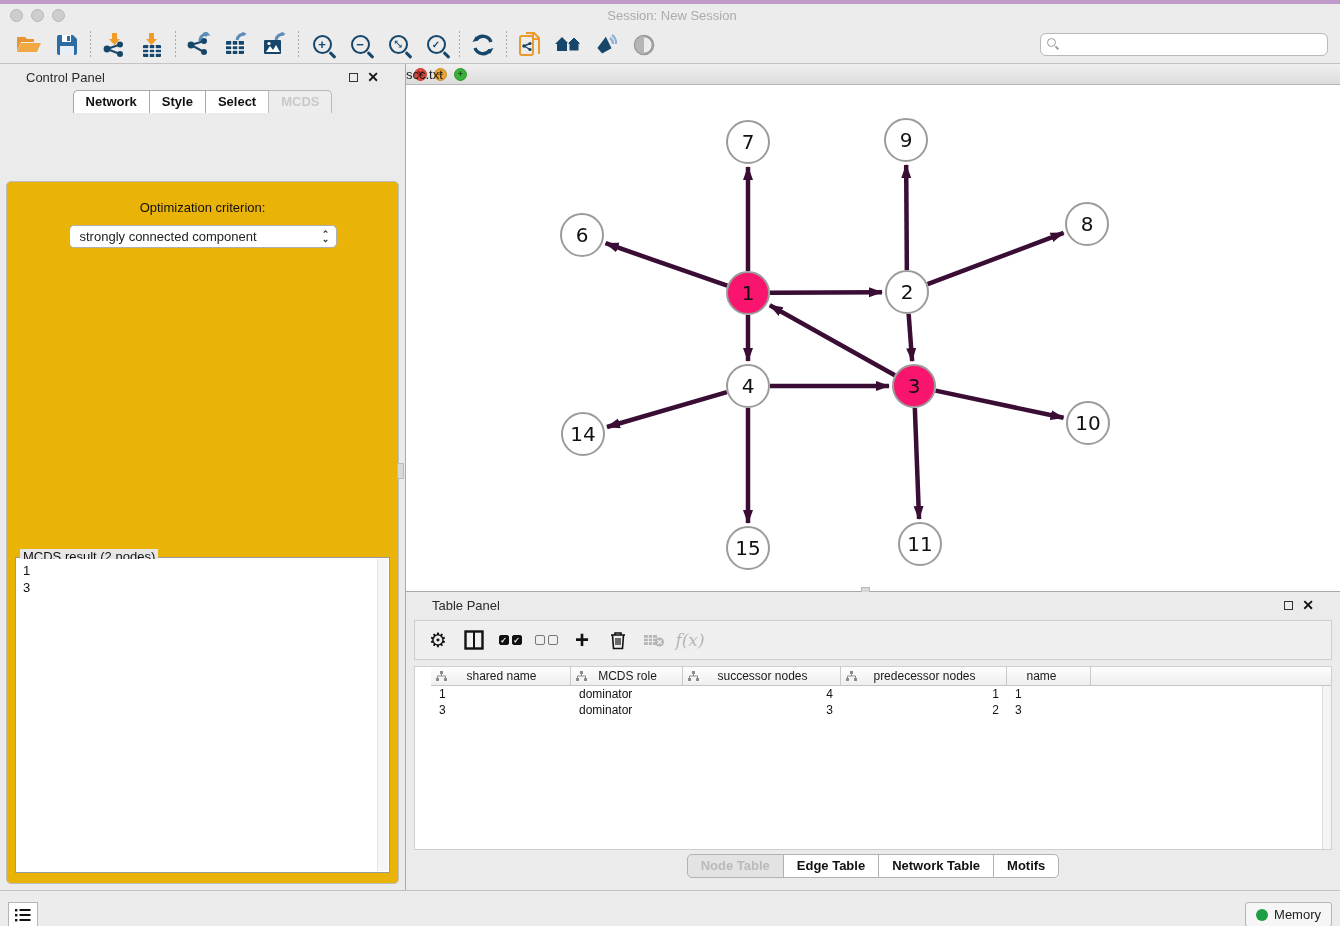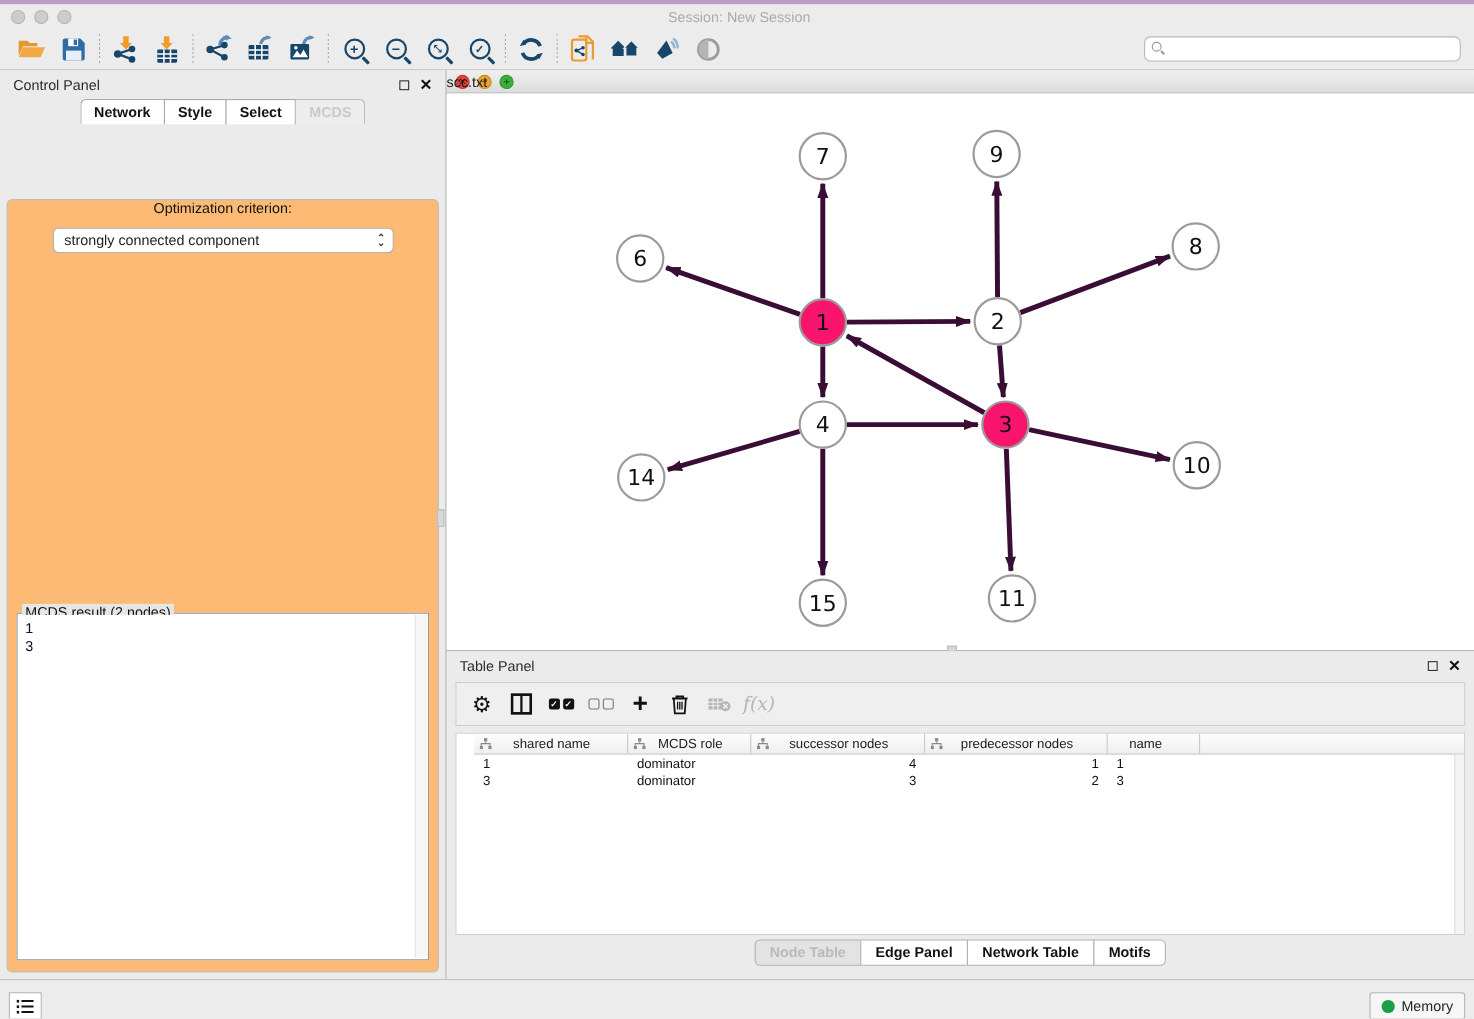--- a/index.html
+++ b/index.html
@@ -25,36 +25,36 @@
   .search-input { width:288px; height:23px; border:1px solid #b9b9b9; border-radius:6px;
     background:#fff; padding-left:24px; font-size:13px; outline:none; }
   .search-glyph { position:absolute; left:7px; top:5px; width:9px; height:9px;
     border:1.5px solid #9a9a9a; border-radius:50%; }
   .search-glyph::after { content:""; position:absolute; width:1.5px; height:4px; background:#9a9a9a;
     bottom:-4px; right:-2px; transform:rotate(-45deg); }
 
   
   .main { display:flex; height:826px; }
   .control-panel { width:406px; background:#ebebeb; border-right:1px solid #a9a9a9; position:relative; }
-  .cp-header, .tp-header { height:26px; display:flex; align-items:center; padding:0 12px; }
+  .cp-header, .tp-header { height:26px; display:flex; align-items:center; padding:0 26px; }
   .panel-title { font-size:13px; color:#2b2b2b; }
   .hdr-btns { margin-left:auto; display:flex; gap:9px; align-items:center; }
   .float-glyph { width:9px; height:9px; border:1.5px solid #333; }
   .close-glyph { font-weight:bold; font-size:14px; color:#111; line-height:1; }
 
   .cp-tabs { display:flex; justify-content:center; position:relative; z-index:2; }
   .cp-tab { border:1px solid #a8a8a8; border-bottom:none; background:#fff; padding:3px 12px 4px;
     font-size:13px; font-weight:bold; color:#111; margin-right:-1px; }
   .cp-tab:first-child { border-top-left-radius:5px; }
   .cp-tab:last-child { border-top-right-radius:5px; margin-right:0; }
   .cp-tab.sel { background:#ededed; color:#c9c9c9; border-color:#b9b9b9; }
   .cp-body { position:absolute; left:6px; right:6px; top:117px; bottom:6px;
-    background:#fdba74; border:1px solid #bdbdbd; border-radius:5px; }
+    background:#eab308; border:1px solid #bdbdbd; border-radius:5px; padding-top:18px; }
   .opt-label { text-align:center; font-size:13px; color:#111; margin-bottom:10px; }
-  .dropdown { margin:0 auto; width:310px; height:23px; background:#fff; border:1px solid #b0b0b0;
+  .dropdown { margin:0 auto; width:268px; height:23px; background:#fff; border:1px solid #b0b0b0;
     border-radius:5px; display:flex; align-items:center; padding-left:10px; font-size:13px; position:relative; }
   .dd-stepper { position:absolute; right:2px; top:1px; width:16px; height:19px; display:flex;
     flex-direction:column; align-items:center; justify-content:center; color:#333; }
   .dd-stepper span { font-size:9px; line-height:5px; font-weight:bold; }
   .cp-buttons { display:flex; justify-content:center; gap:14px; margin-top:13px; }
   .btn { background:#fff; border:1px solid #ababab; border-radius:5px; height:23px;
     padding:0 16px; font-size:13px; color:#111; display:flex; align-items:center; }
 
   .result-box { position:absolute; left:8px; right:8px; top:375px; bottom:10px;
     border:1px solid #9a9a9a; background:#fff; }
@@ -489,21 +489,21 @@
               <div class="td r" style="width: 158px;">3</div>
               <div class="td r" style="width: 166px;">2</div>
               <div class="td" style="width: 84px;">3</div>
             </div>
           </div>
         <div class="tbl-scroll"></div>
       </div>
 
       <div class="tp-tabs" id="tp-tabs">
           <div class="tp-tab sel">Node Table</div>
-          <div class="tp-tab">Edge Panel</div>
+          <div class="tp-tab">Edge Table</div>
           <div class="tp-tab">Network Table</div>
           <div class="tp-tab">Motifs</div>
         </div>
     </div>
   </div>
 </div>
 
 <div class="statusbar">
   <div class="status-left-btn">
     <svg width="16" height="14" viewBox="0 0 16 14">

